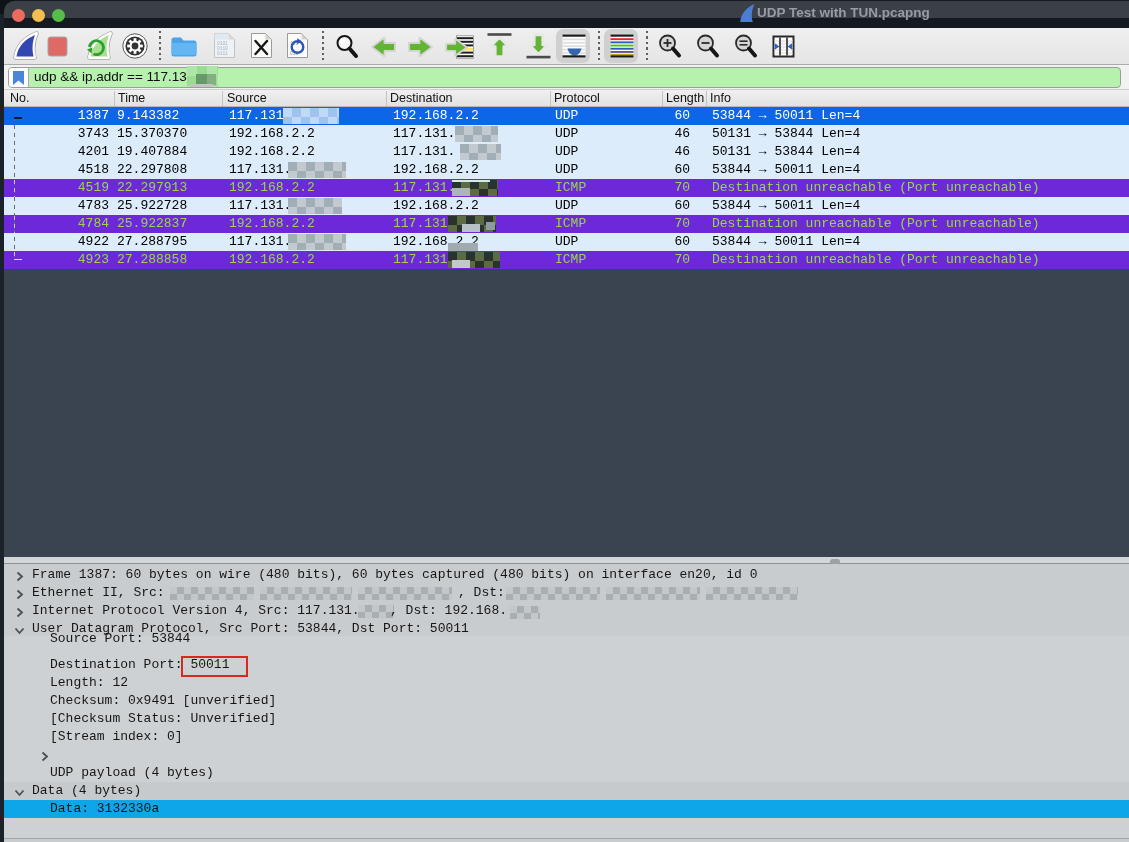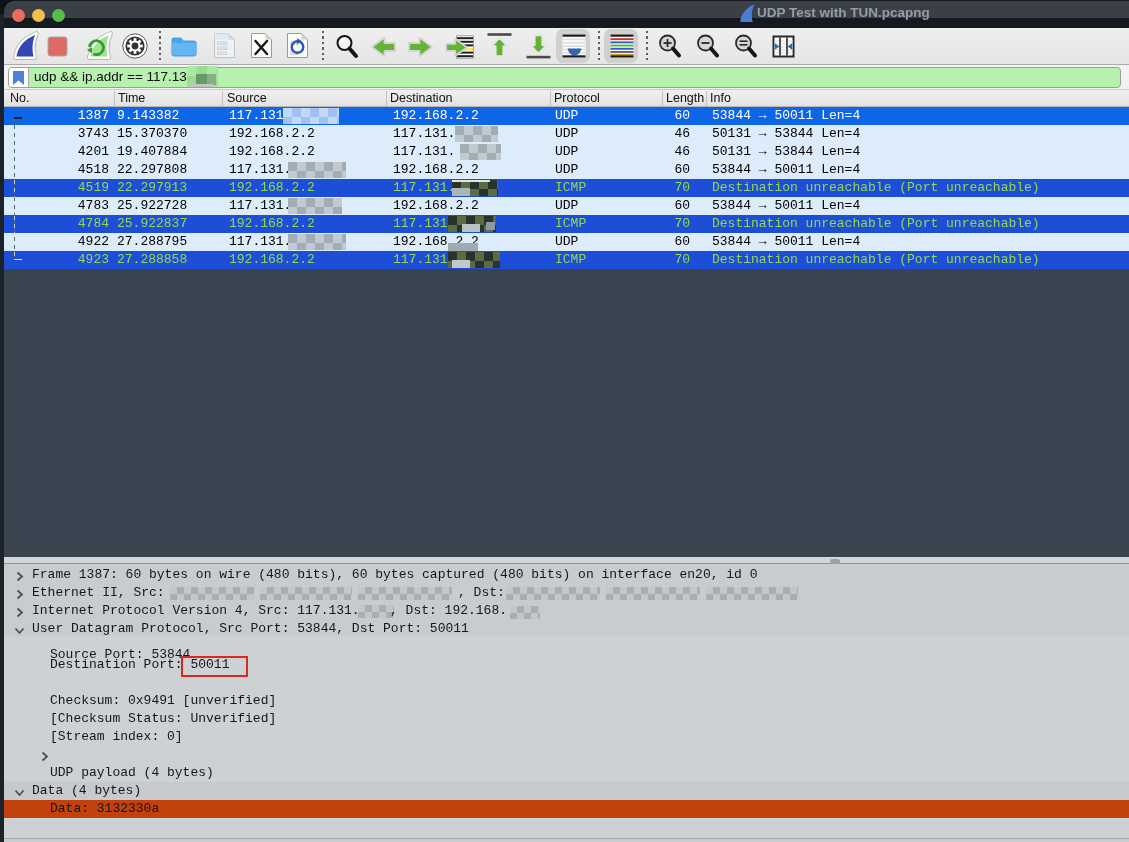--- a/index.html
+++ b/index.html
@@ -12,21 +12,21 @@
 #toolbar{left:4px;top:28px;width:1125px;height:36px;background:linear-gradient(#efefef,#e5e5e5);}
 #filterrow{left:4px;top:64px;width:1125px;height:25px;background:#f2f2f2;border-top:1px solid #ababab;box-sizing:border-box;}
 #ffield{left:8px;top:67px;width:1111px;height:19px;background:#b6f2ae;border:1px solid #9c9c9c;border-radius:4px;}
 #fbook{left:9px;top:68px;width:19px;height:19px;background:#fdfdfd;border-right:1px solid #ababab;border-radius:3px 0 0 3px;}
 #header{left:4px;top:89px;width:1125px;height:18px;background:linear-gradient(#f0f0f0,#e2e2e2);border-top:1px solid #cdcdcd;border-bottom:1px solid #b8b8b8;box-sizing:border-box;}
 .hlabel{top:1px;font-size:12.5px;color:#101010;}
 #rows{left:4px;top:107px;width:1125px;height:162px;background:#ffffff;}
 .row{position:absolute;left:0;width:1125px;height:18px;}
 .r-udp{background:#dcecfb;color:#000;}
 .r-sel{background:#0d66e7;color:#fff;}
-.r-icmp{background:#1d4ed8;color:#97d74f;}
+.r-icmp{background:#6d28d9;color:#97d74f;}
 .cell{position:absolute;top:0;height:18px;}
 .cno{left:25px;width:80px;text-align:right;}
 .ctime{left:113px;}
 .csrc{left:225px;}
 .cdst{left:389px;}
 .cproto{left:551px;}
 .clen{left:616px;width:70px;text-align:right;}
 .cinfo{left:708px;text-align:right;}
 #empty{left:4px;top:269px;width:1125px;height:288px;background:#3a4450;}
 #splitter{left:4px;top:557px;width:1125px;height:7px;background:#d3d6d8;border-bottom:1px solid #8f9294;box-sizing:border-box;}
@@ -388,29 +388,30 @@
     <div class="mz mz-pane" style="left:502px;top:3px;width:94px;height:13px"></div>
     <div class="mz mz-pane" style="left:602px;top:3px;width:94px;height:13px"></div>
     <div class="mz mz-pane" style="left:702px;top:3px;width:92px;height:13px"></div>
   </div>
   <div class="drow" style="top:36px"><span class="abs" style="left:28px;top:0">Internet Protocol Version 4, Src: 117.131.</span>
     <div class="mz mz-pane" style="left:354px;top:3px;width:36px;height:13px"></div>
     <span class="abs" style="left:386px;top:0">, Dst: 192.168.</span>
     <div class="mz mz-pane" style="left:506px;top:4px;width:30px;height:13px"></div>
   </div>
   <div class="drow" style="top:54px"><span class="abs" style="left:28px;top:0">User Datagram Protocol, Src Port: 53844, Dst Port: 50011</span></div>
-  <div class="drow" style="top:80px"><span class="abs" style="left:46px;top:0">Source Port: 53844</span></div>
+  <div class="drow" style="top:64px"><span class="abs" style="left:46px;top:0">Source Port: 53844</span></div>
   <div class="drow" style="top:90px"><span class="abs" style="left:46px;top:0">Destination Port: 50011</span></div>
   <div class="abs" style="left:177px;top:90px;width:63px;height:17px;border:2px solid #d8281f"></div>
+  <div class="drow" style="top:108px"><span class="abs" style="left:46px;top:0">Length: 12</span></div>
   <div class="drow" style="top:126px"><span class="abs" style="left:46px;top:0">Checksum: 0x9491 [unverified]</span></div>
   <div class="drow" style="top:144px"><span class="abs" style="left:46px;top:0">[Checksum Status: Unverified]</span></div>
   <div class="drow" style="top:162px"><span class="abs" style="left:46px;top:0">[Stream index: 0]</span></div>
   <div class="drow" style="top:198px"><span class="abs" style="left:46px;top:0">UDP payload (4 bytes)</span></div>
   <div class="drow" style="top:216px;background:#c7cacc"><span class="abs" style="left:28px;top:0">Data (4 bytes)</span></div>
-  <div class="drow" style="top:234px;background:#c2410c"><span class="abs" style="left:46px;top:0">Data: 3132330a</span></div>
+  <div class="drow" style="top:234px;background:#0ea5e9"><span class="abs" style="left:46px;top:0">Data: 3132330a</span></div>
   
   <svg class="abs" style="left:12px;top:5px" width="8" height="11">
       <polyline points="1.5,1.5 6,5.5 1.5,9.5" stroke="#4c5052" stroke-width="1.8" fill="none"></polyline>
     </svg>
   <svg class="abs" style="left:12px;top:23px" width="8" height="11">
       <polyline points="1.5,1.5 6,5.5 1.5,9.5" stroke="#4c5052" stroke-width="1.8" fill="none"></polyline>
     </svg>
   <svg class="abs" style="left:12px;top:41px" width="8" height="11">
       <polyline points="1.5,1.5 6,5.5 1.5,9.5" stroke="#4c5052" stroke-width="1.8" fill="none"></polyline>
     </svg>

